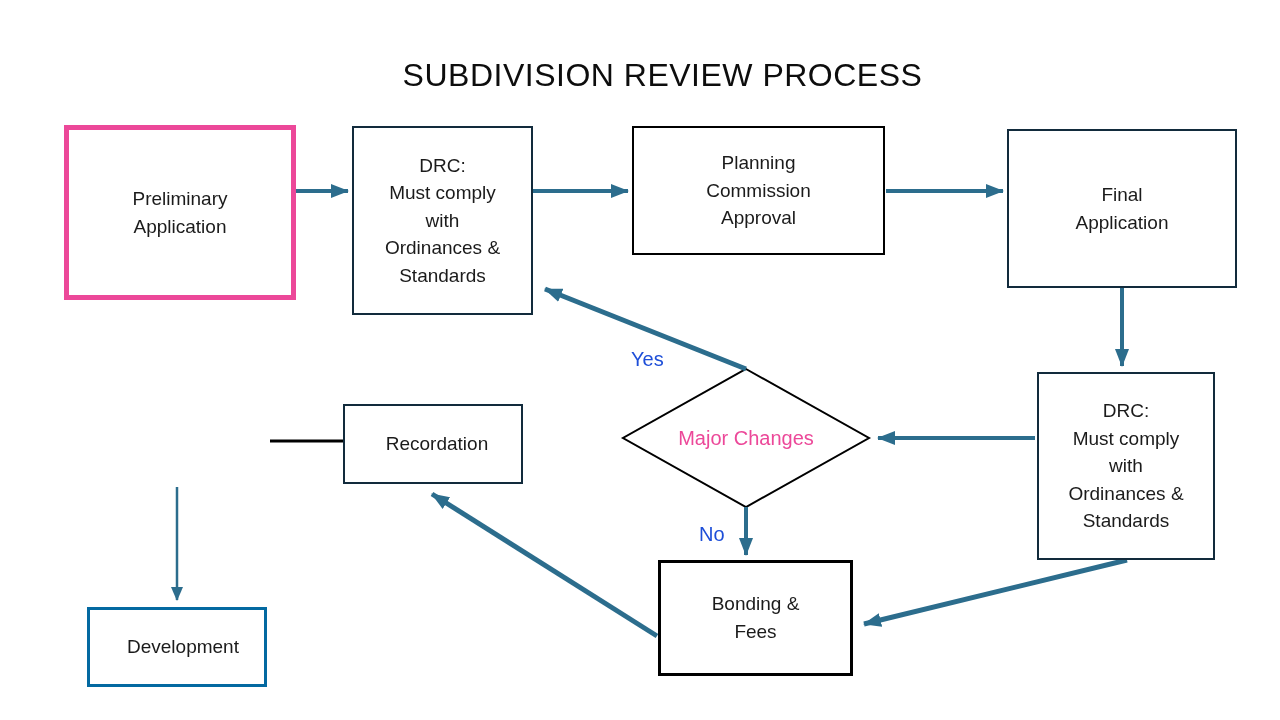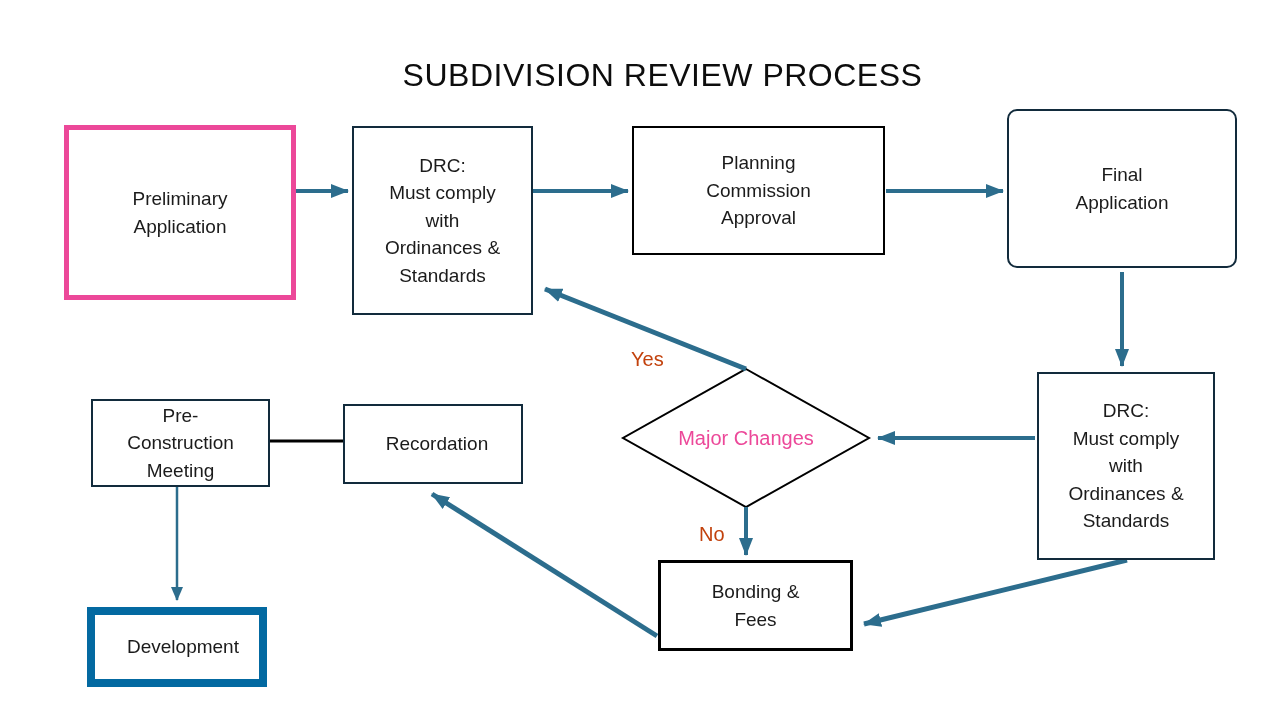--- a/index.html
+++ b/index.html
@@ -46,45 +46,45 @@
   .node-label {
     white-space: pre-line;
     font-size: 19px;
     line-height: 1.45;
     color: #1b1b1b;
   }
   .b-black-thick { border: 5px solid #ec4899; }
   .b-black       { border: 2.5px solid #000000; }
   .b-black-med   { border: 3px solid #000000; }
   .b-navy        { border: 2px solid #122b3c; }
-  .b-navy-thick  { border: 8px solid #0369a1; padding-left: 12px; }
+  .b-navy-thick  { border: 3px solid #0369a1; padding-left: 12px; }
 
   .n-preliminary   { left: 64px;   top: 125px; width: 232px; height: 175px; }
   .n-drc-top       { left: 352px;  top: 126px; width: 181px; height: 189px; }
   .n-planning      { left: 632px;  top: 126px; width: 253px; height: 129px; justify-content: center; }
-  .n-final         { left: 1007px; top: 109px; width: 230px; height: 159px; border-radius: 10px; }
+  .n-final         { left: 1007px; top: 129px; width: 230px; height: 159px; }
   .n-drc-right     { left: 1037px; top: 372px; width: 178px; height: 188px; }
-  .n-bonding       { left: 658px;  top: 560px; width: 195px; height: 91px; }
+  .n-bonding       { left: 658px;  top: 560px; width: 195px; height: 116px; }
   .n-recordation   { left: 343px;  top: 404px; width: 180px; height: 80px; padding-left: 8px; }
   .n-precon        { left: 91px;   top: 399px; width: 179px; height: 88px; }
   .n-development   { left: 87px;   top: 607px; width: 180px; height: 80px; }
 
   .diamond-label {
     position: absolute;
     left: 746px;
     top: 438px;
     transform: translate(-50%, -50%);
     font-size: 20px;
     color: #ec4899;
     white-space: nowrap;
   }
   .edge-label {
     position: absolute;
     font-size: 20px;
-    color: #c2410c;
+    color: #1d4ed8;
   }
   .edge-label-yes { left: 631px; top: 348px; }
   .edge-label-no  { left: 699px; top: 487px; margin-top: 36px; }
 
   .arrow      { stroke: #2c6d8d; fill: none; }
   .sw4        { stroke-width: 4; }
   .sw5        { stroke-width: 5; }
   .sw25       { stroke-width: 2.5; }
   .plain-line { stroke: #000000; stroke-width: 3; }
   .diamond-shape { fill: #ffffff; stroke: #000000; stroke-width: 2; }
@@ -155,25 +155,20 @@
 
   <div class="node b-black-med n-bonding">
     <span class="node-label">Bonding &amp;
 Fees</span>
   </div>
 
   <div class="node b-navy n-recordation">
     <span class="node-label">Recordation</span>
   </div>
 
-  <div class="node b-navy n-precon">
-    <span class="node-label">Pre-
-Construction
-Meeting</span>
-  </div>
 
   <div class="node b-navy-thick n-development">
     <span class="node-label">Development</span>
   </div>
 
   <div class="diamond-label">Major Changes</div>
 
   <div class="edge-label edge-label-yes">Yes</div>
   <div class="edge-label edge-label-no">No</div>
 

